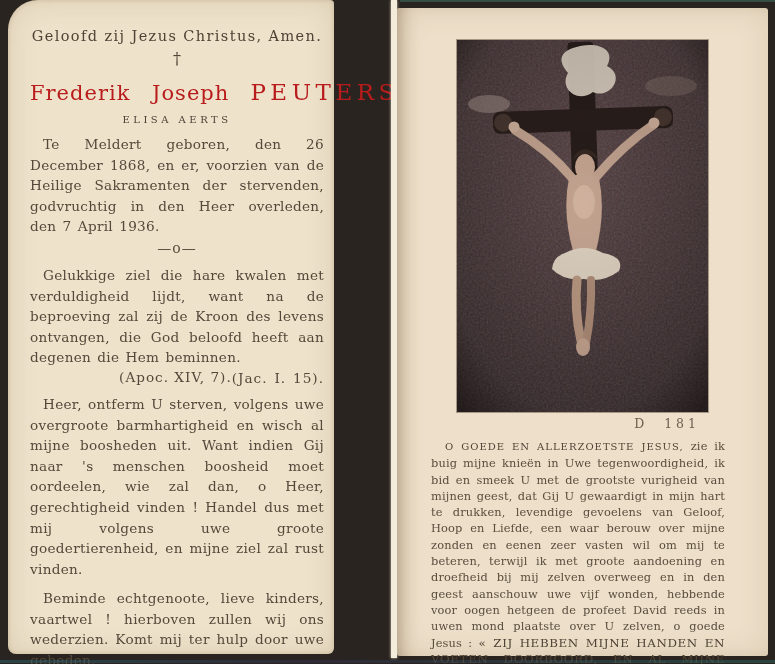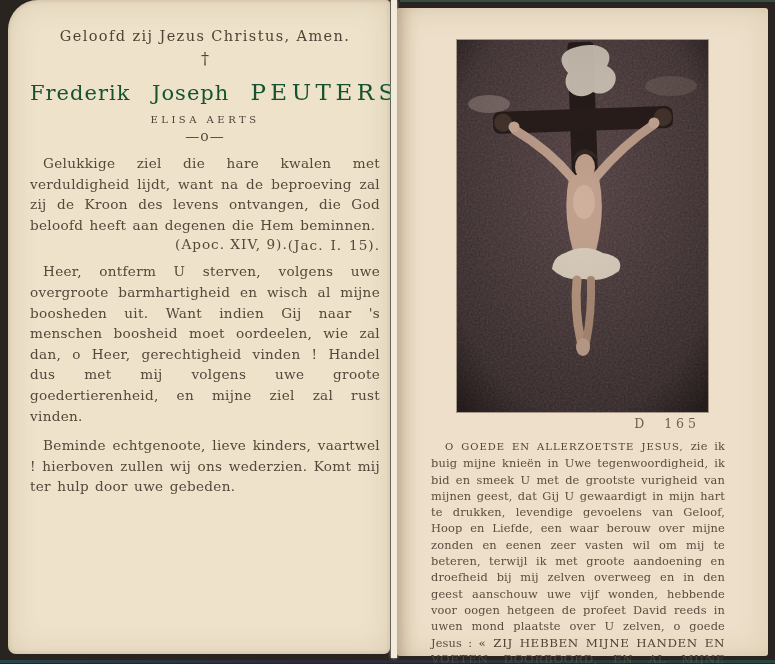--- a/index.html
+++ b/index.html
@@ -9,34 +9,34 @@
     font-family:"DejaVu Serif","Liberation Serif",serif;
   }
   .scan{position:absolute;inset:0;}
   
   .scan-edge-bottom{position:absolute;left:0;right:0;bottom:1px;height:3px;
     background:linear-gradient(90deg,rgba(40,110,120,.45),rgba(60,60,130,.25) 40%,rgba(40,120,110,.4));}
   .scan-edge-top{position:absolute;left:400px;right:0;top:0;height:2px;background:rgba(70,140,120,.4);}
 
   .card{position:absolute;background:#eee2cb;color:#55483a;
     box-shadow:inset 0 0 30px rgba(120,92,48,.16), inset 0 0 4px rgba(120,92,48,.25);}
-  .card-left{left:8px;top:0;width:382px;height:654px;
+  .card-left{left:8px;top:0;width:326px;height:654px;
     border-radius:30px 4px 6px 8px;}
   .gap-highlight{position:absolute;left:391px;top:0;width:6px;height:658px;background:#f4ecda;
     box-shadow:0 0 3px rgba(255,250,235,.8);}
   .card-right{left:397px;top:8px;width:371px;height:648px;background:#edDFC9;background:#eddfc9;
     border-radius:2px 3px 3px 3px;
     box-shadow:inset 14px 0 18px -12px rgba(100,75,45,.45), inset 0 0 30px rgba(120,92,48,.14);}
 
   .inner-left{padding:28px 10px 0 22px;}
   .centered{text-align:center;}
   .opening-line{font-size:14.5px;letter-spacing:1.4px;color:#4f4335;}
   .cross-line{font-size:16px;margin-top:5px;color:#4f4335;}
   .subtitle-line{font-style:italic;font-size:15px;letter-spacing:1.6px;margin-top:8px;color:#52463a;}
-  .name-line{margin-top:11px;color:#14532d;white-space:nowrap;}
+  .name-line{margin-top:11px;color:#b91c1c;white-space:nowrap;}
   .name-given{font-size:21px;letter-spacing:1px;word-spacing:14px;}
   .name-family{font-size:23px;letter-spacing:4.5px;margin-left:16px;}
   .spouse-intro{font-size:13.5px;letter-spacing:1.6px;margin-top:13px;}
   .spouse-name{font-size:10px;letter-spacing:3.5px;margin-top:9px;color:#4a3f32;}
   p.just{margin:9px 0 0 0;font-size:13.6px;line-height:20.6px;text-align:justify;
     letter-spacing:.3px;word-spacing:1.6px;text-indent:13px;}
   .divider-line{margin-top:3px;font-size:14px;letter-spacing:1px;color:#5a4e40;}
   .ref-float{float:right;text-indent:0;letter-spacing:1px;}
   .ref-line{text-align:right;padding-right:26px;font-size:13.6px;margin-top:1px;letter-spacing:1px;}
 
@@ -59,26 +59,27 @@
   <div class="card card-left">
     <div class="inner-left">
       <div class="centered opening-line">Geloofd zij Jezus Christus, Amen.</div>
       <div class="centered cross-line">†</div>
       <div class="centered name-line">
         <span class="name-given">Frederik Joseph</span>
         <span class="name-family">PEUTERS</span>
       </div>
       <div class="centered spouse-name">ELISA AERTS</div>
 
+      <p class="just">Te Meldert geboren, den 26 December 1868, en er, voorzien van de Heilige Sakramenten der stervenden, godvruchtig in den Heer overleden, den 7 April 1936.</p>
 
       <div class="centered divider-line">—o—</div>
 
       <p class="just"><span>Gelukkige ziel die hare kwalen met verduldigheid lijdt, want na de beproeving zal zij de Kroon des levens ontvangen, die God beloofd heeft aan degenen die Hem beminnen.</span> <span class="ref-float">(Jac. I. 15).</span></p>
 
-      <div class="ref-line">(Apoc. XIV, 9).</div>
+      <div class="ref-line">(Apoc. XIV, 7).</div>
 
       <p class="just">Heer, ontferm U sterven, volgens uwe overgroote barmhartigheid en wisch al mijne boosheden uit. Want indien Gij naar 's menschen boosheid moet oordeelen, wie zal dan, o Heer, gerechtigheid vinden ! Handel dus met mij volgens uwe groote goedertierenheid, en mijne ziel zal rust vinden.</p>
 
       <p class="just">Beminde echtgenoote, lieve kinders, vaartwel ! hierboven zullen wij ons wederzien. Komt mij ter hulp door uwe gebeden.</p>
 
     </div>
   </div>
 
   <div class="gap-highlight"></div>
 
@@ -125,20 +126,20 @@
           <ellipse cx="127" cy="162" rx="11" ry="17" fill="#d5baa6" opacity="0.65"></ellipse>
           <path d="M108 213 Q127 203 146 213 Q168 217 162 231 Q146 243 127 239 Q106 241 95 229 Q96 217 108 213 Z" fill="#d9cdbc"></path>
           <path d="M120 240 Q117 270 124 301" stroke="#b5957f" stroke-width="9" fill="none" stroke-linecap="round"></path>
           <path d="M134 240 Q135 272 129 303" stroke="#aa8a76" stroke-width="8" fill="none" stroke-linecap="round"></path>
           <ellipse cx="126" cy="307" rx="7" ry="9" fill="#c2a28e"></ellipse>
         </g>
         <rect width="251" height="372" fill="url(#vig)"></rect>
       </svg>
     </div>
 
-    <div class="photo-caption">D  165</div>
+    <div class="photo-caption">D  181</div>
 
     <p class="prayer-block"><span class="prayer-opening">O GOEDE EN ALLERZOETSTE JESUS, </span><span>zie ik buig mijne knieën in Uwe tegenwoordigheid, ik bid en smeek U met de grootste vurigheid van mijnen geest, dat Gij U gewaardigt in mijn hart te drukken, levendige gevoelens van Geloof, Hoop en Liefde, een waar berouw over mijne zonden en eenen zeer vasten wil om mij te beteren, terwijl ik met groote aandoening en droefheid bij mij zelven overweeg en in den geest aanschouw uwe vijf wonden, hebbende voor oogen hetgeen de profeet David reeds in uwen mond plaatste over U zelven, o goede Jesus : </span><span class="prayer-quote">« ZIJ HEBBEN MIJNE HANDEN EN VOETEN DOORBOORD, EN AL MIJNE BEENDEREN GETELD ». </span></p>
   </div>
 
   <div class="scan-edge-top"></div>
   <div class="scan-edge-bottom"></div>
 </div>
 
 </body></html>

